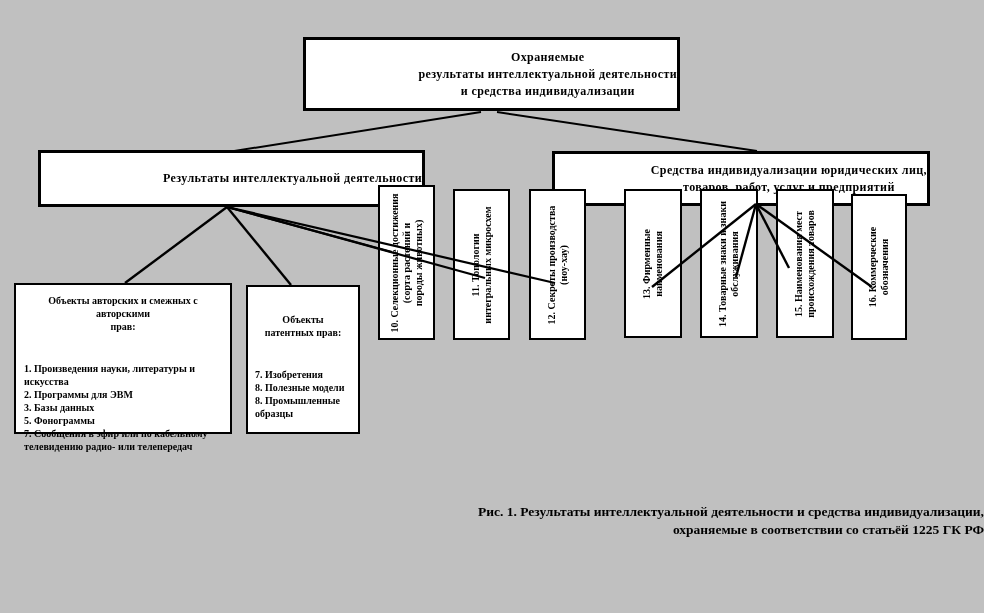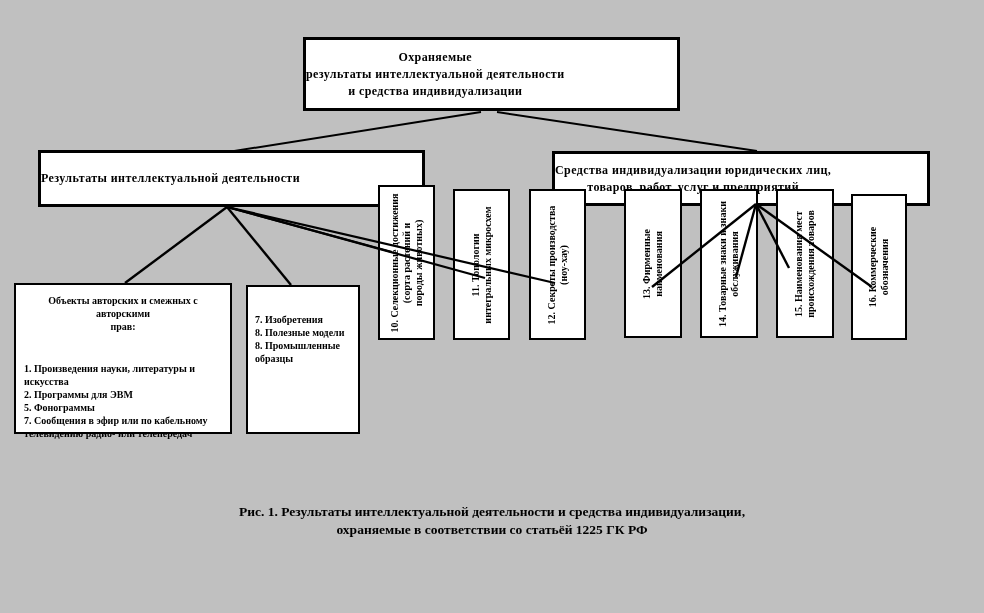--- a/index.html
+++ b/index.html
@@ -16,21 +16,21 @@
   }
   .box{
     position:absolute;
     background:#ffffff;
     border:3px solid #000;
     box-sizing:border-box;
     font-weight:bold;
     z-index:1;
     display:flex;
     align-items:center;
-    justify-content:flex-start;
+    justify-content:flex-end;
   }
   .big-label{
     white-space:pre-line;
     text-align:center;
     font-size:12px;
     line-height:17px;
     letter-spacing:0.4px;
   }
   .vbox{
     position:absolute;
@@ -71,21 +71,21 @@
   #connector-svg{
     position:absolute;
     left:0;top:0;
     z-index:3;
     pointer-events:none;
   }
   #caption{
     position:absolute;
     left:0;top:503px;
     width:984px;
-    text-align:center;
+    text-align:right;
     font-weight:bold;
     font-size:13.5px;
     line-height:17.5px;
     white-space:pre-line;
     z-index:1;
   }
 </style>
 </head>
 <body>
 
@@ -135,26 +135,29 @@
     <div class="vtext">16. Коммерческие
 обозначения</div>
   </div>
 
   <div class="list-box" style="left:14px;top:283px;width:218px;height:151px;padding:9px 8px;">
     <div class="list-title">Объекты авторских и смежных с авторскими
 прав:</div>
     <div class="list-items">
       <div>1. Произведения науки, литературы и искусства</div>
       <div>2. Программы для ЭВМ</div>
+      <div>3. Базы данных</div>
       <div>5. Фонограммы</div>
       <div>7. Сообщения в эфир или по кабельному телевидению радио- или телепередач</div>
     </div>
   </div>
 
   <div class="list-box" style="left:246px;top:285px;width:114px;height:149px;padding:26px 7px 6px 7px;">
+    <div class="list-title">Объекты
+патентных прав:</div>
     <div class="list-items">
       <div>7. Изобретения</div>
       <div>8. Полезные модели</div>
       <div>8. Промышленные образцы</div>
     </div>
   </div>
 
   <svg id="connector-svg" width="984" height="613" viewBox="0 0 984 613">
 
     <line x1="481" y1="112" x2="228" y2="152" stroke="#000" stroke-width="2"></line>

